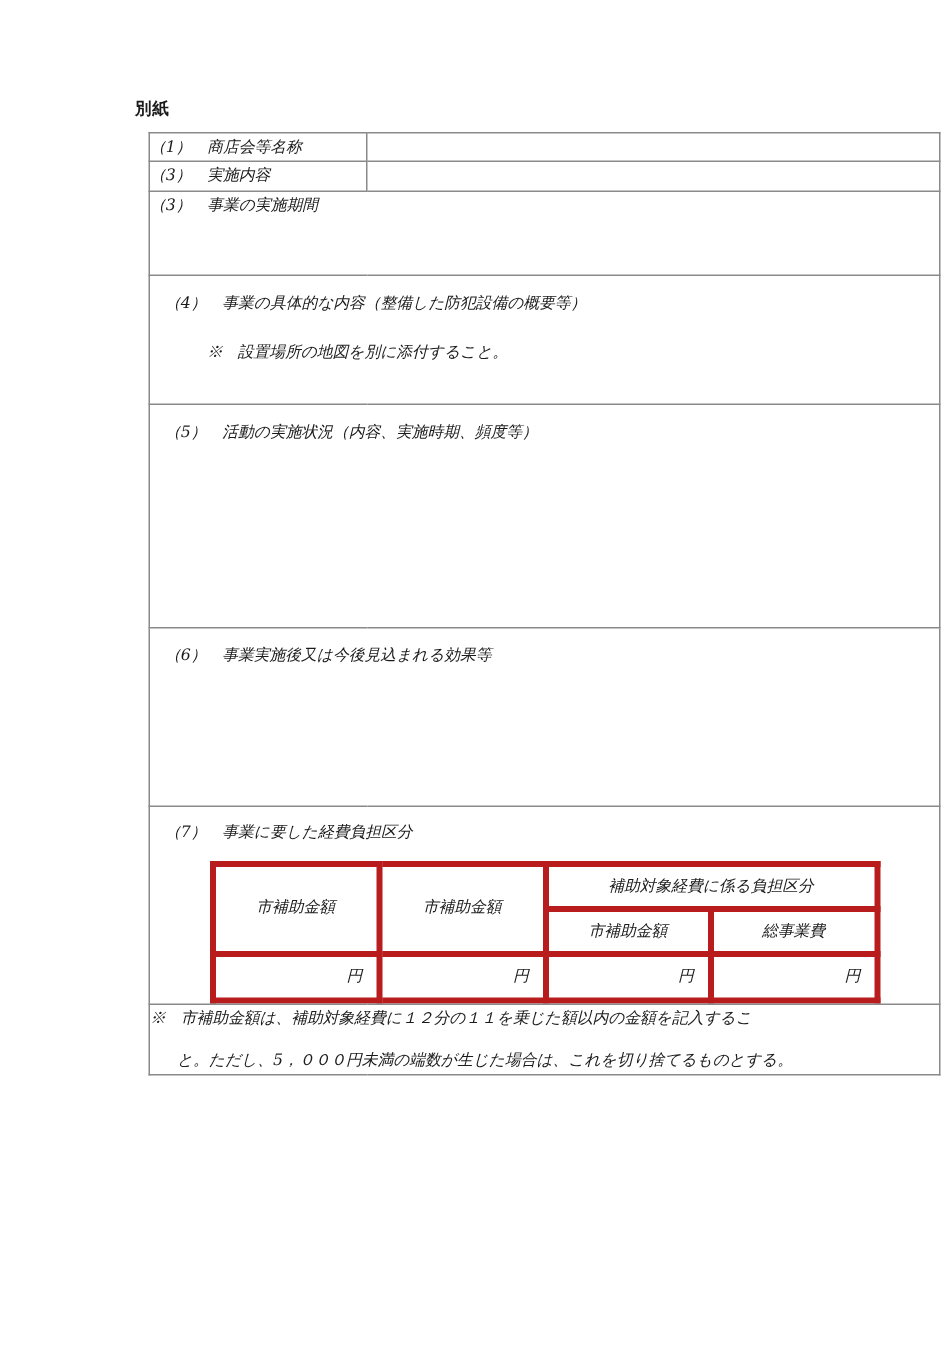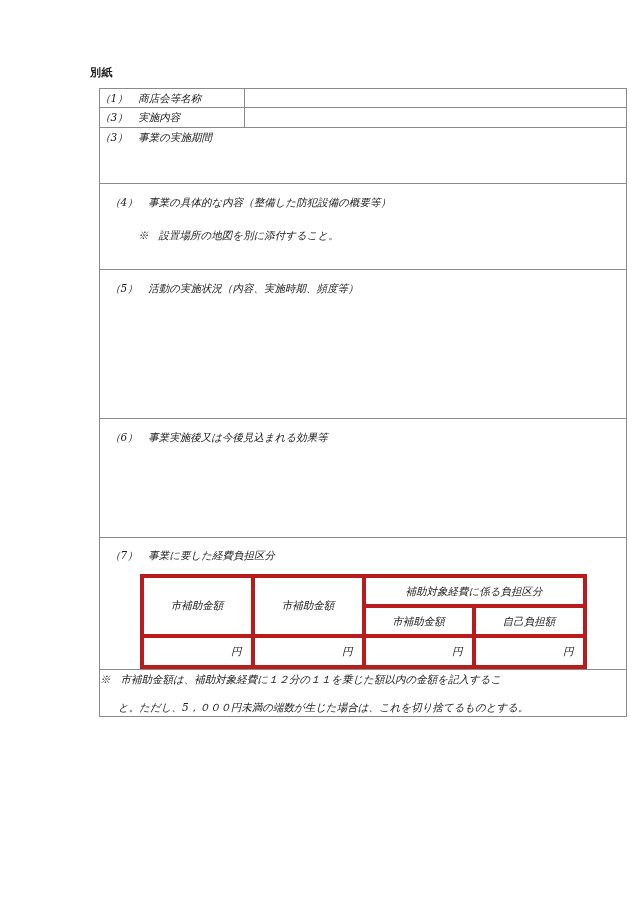--- a/index.html
+++ b/index.html
@@ -202,21 +202,21 @@
                 <col class="col-d">
               </colgroup>
               <thead>
                 <tr>
                   <th class="tall" rowspan="2">市補助金額</th>
                   <th class="tall" rowspan="2">市補助金額</th>
                   <th colspan="2">補助対象経費に係る負担区分</th>
                 </tr>
                 <tr>
                   <th>市補助金額</th>
-                  <th>自己負担額</th>
+                  <th>総事業費</th>
                 </tr>
               </thead>
               <tbody>
                 <tr>
                   <td class="amount">円</td>
                   <td class="amount">円</td>
                   <td class="amount">円</td>
                   <td class="amount">円</td>
                 </tr>
               </tbody>

